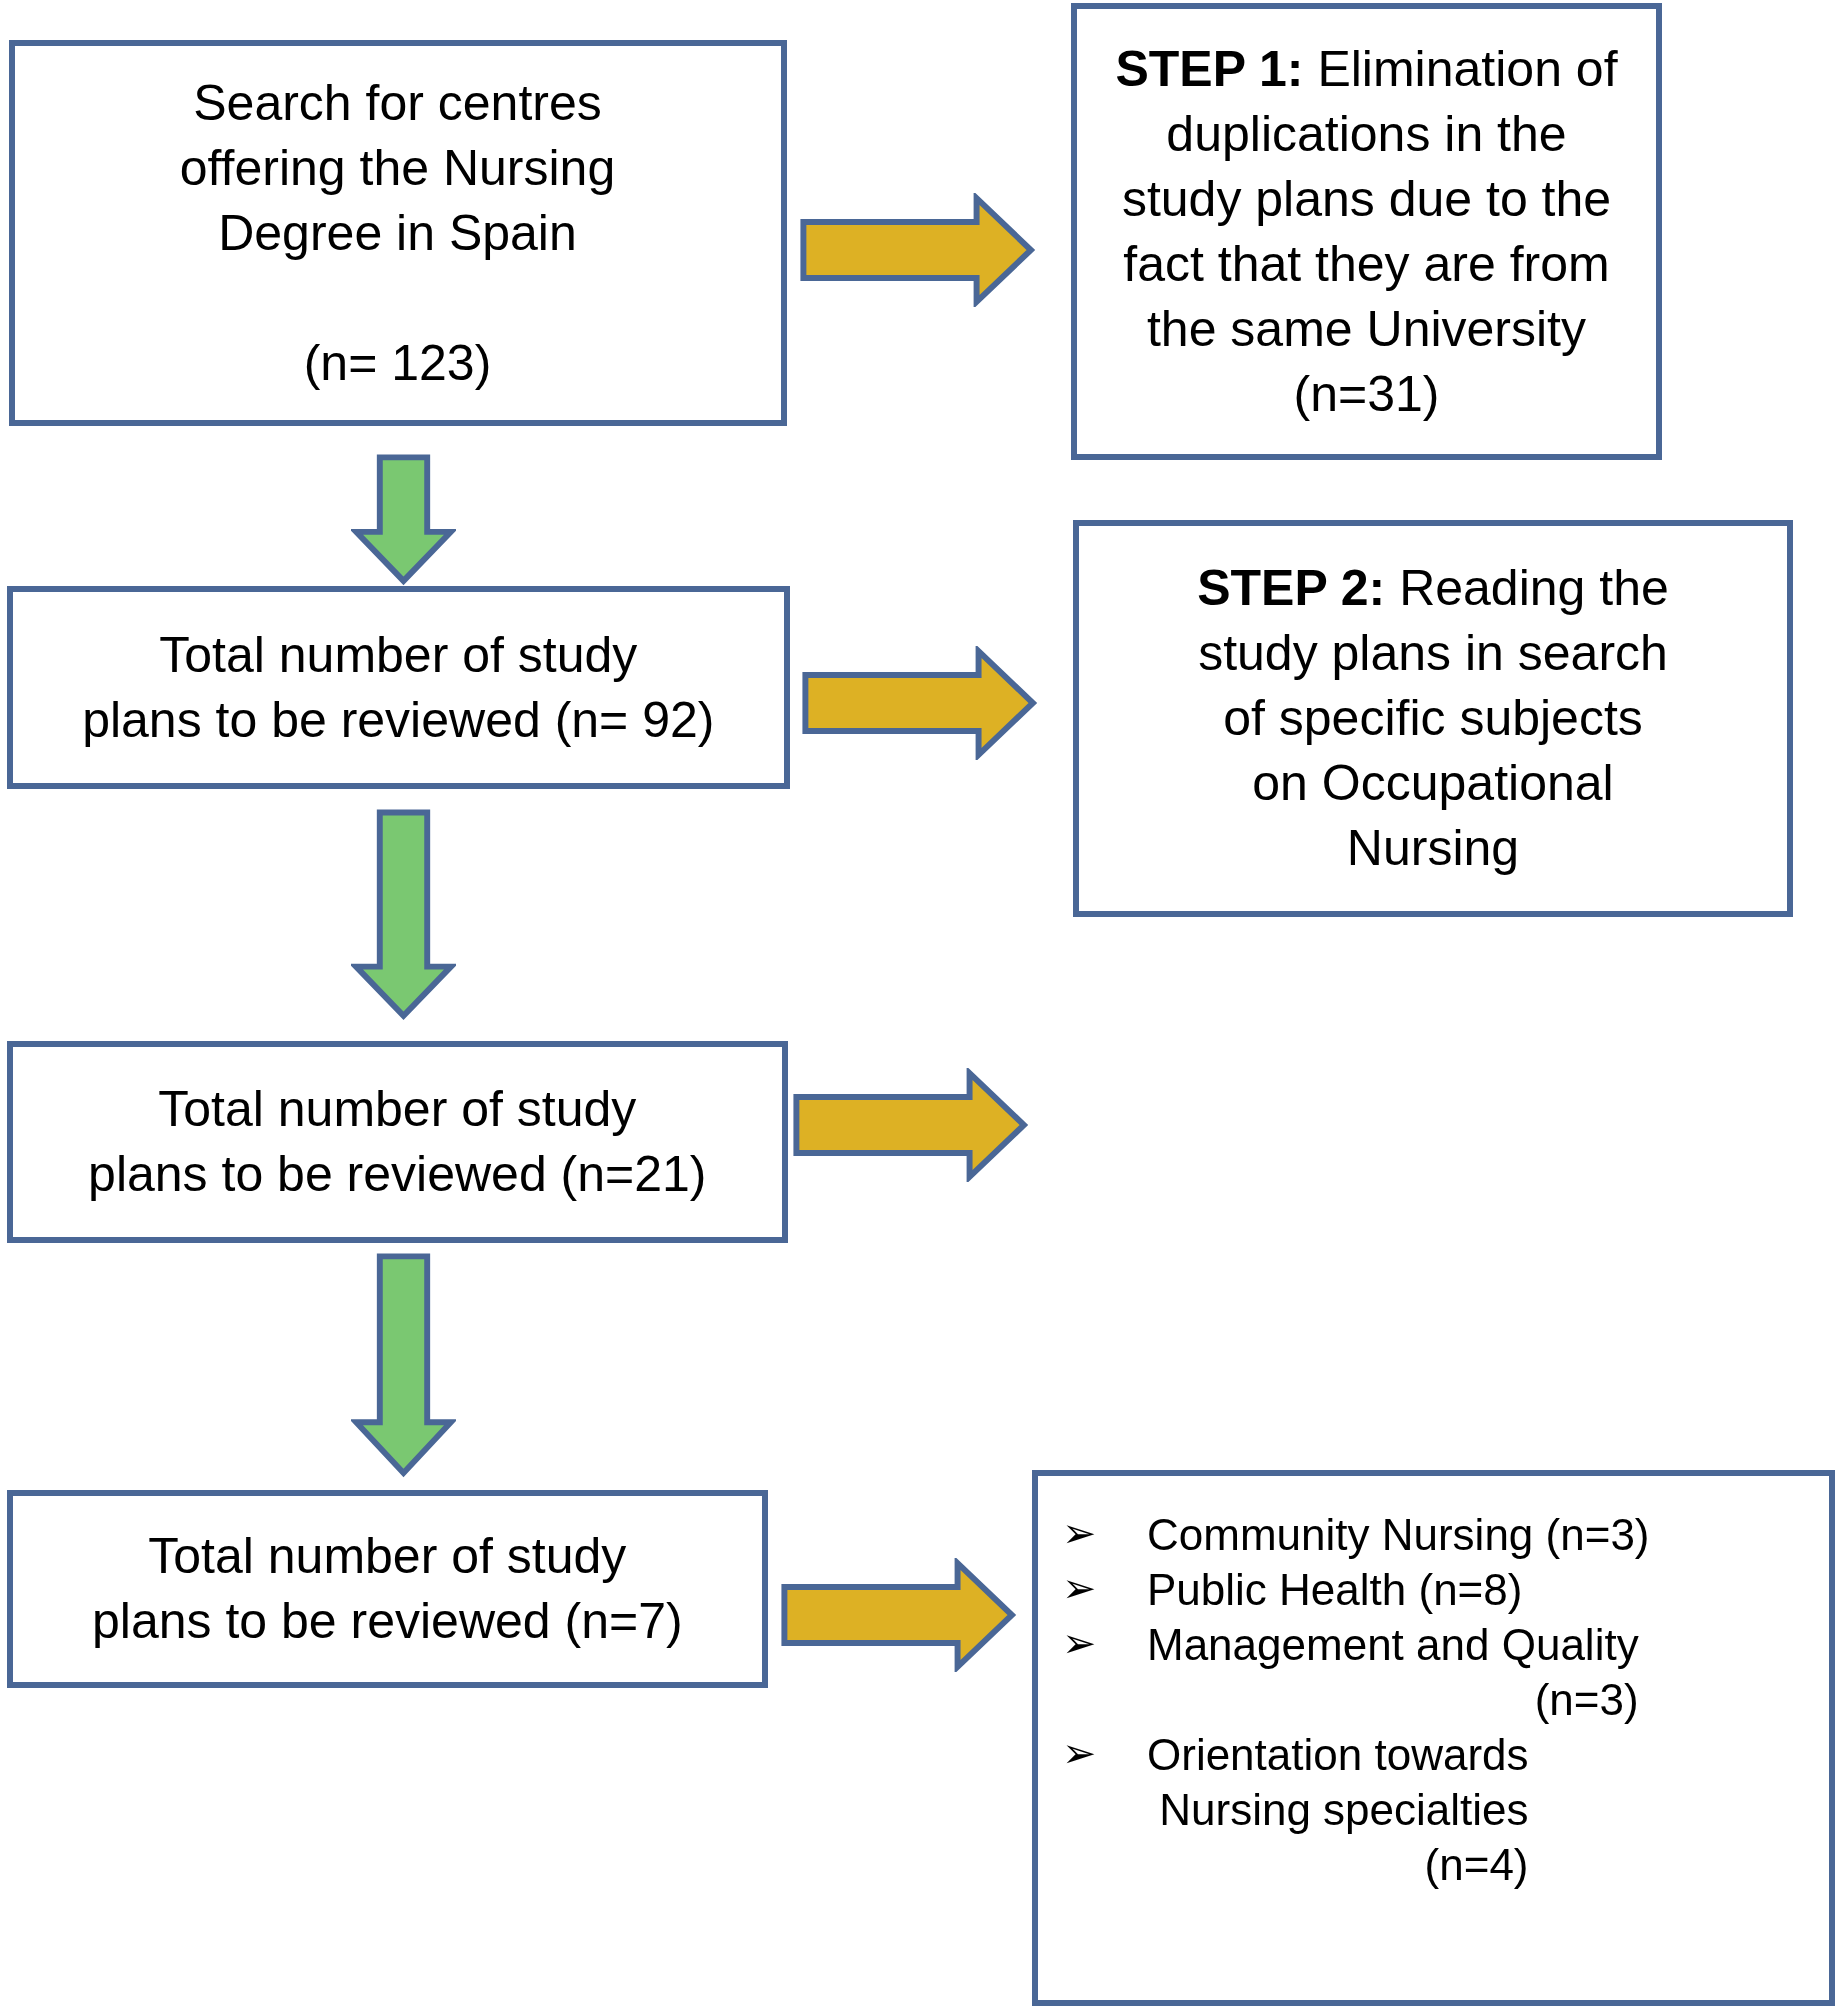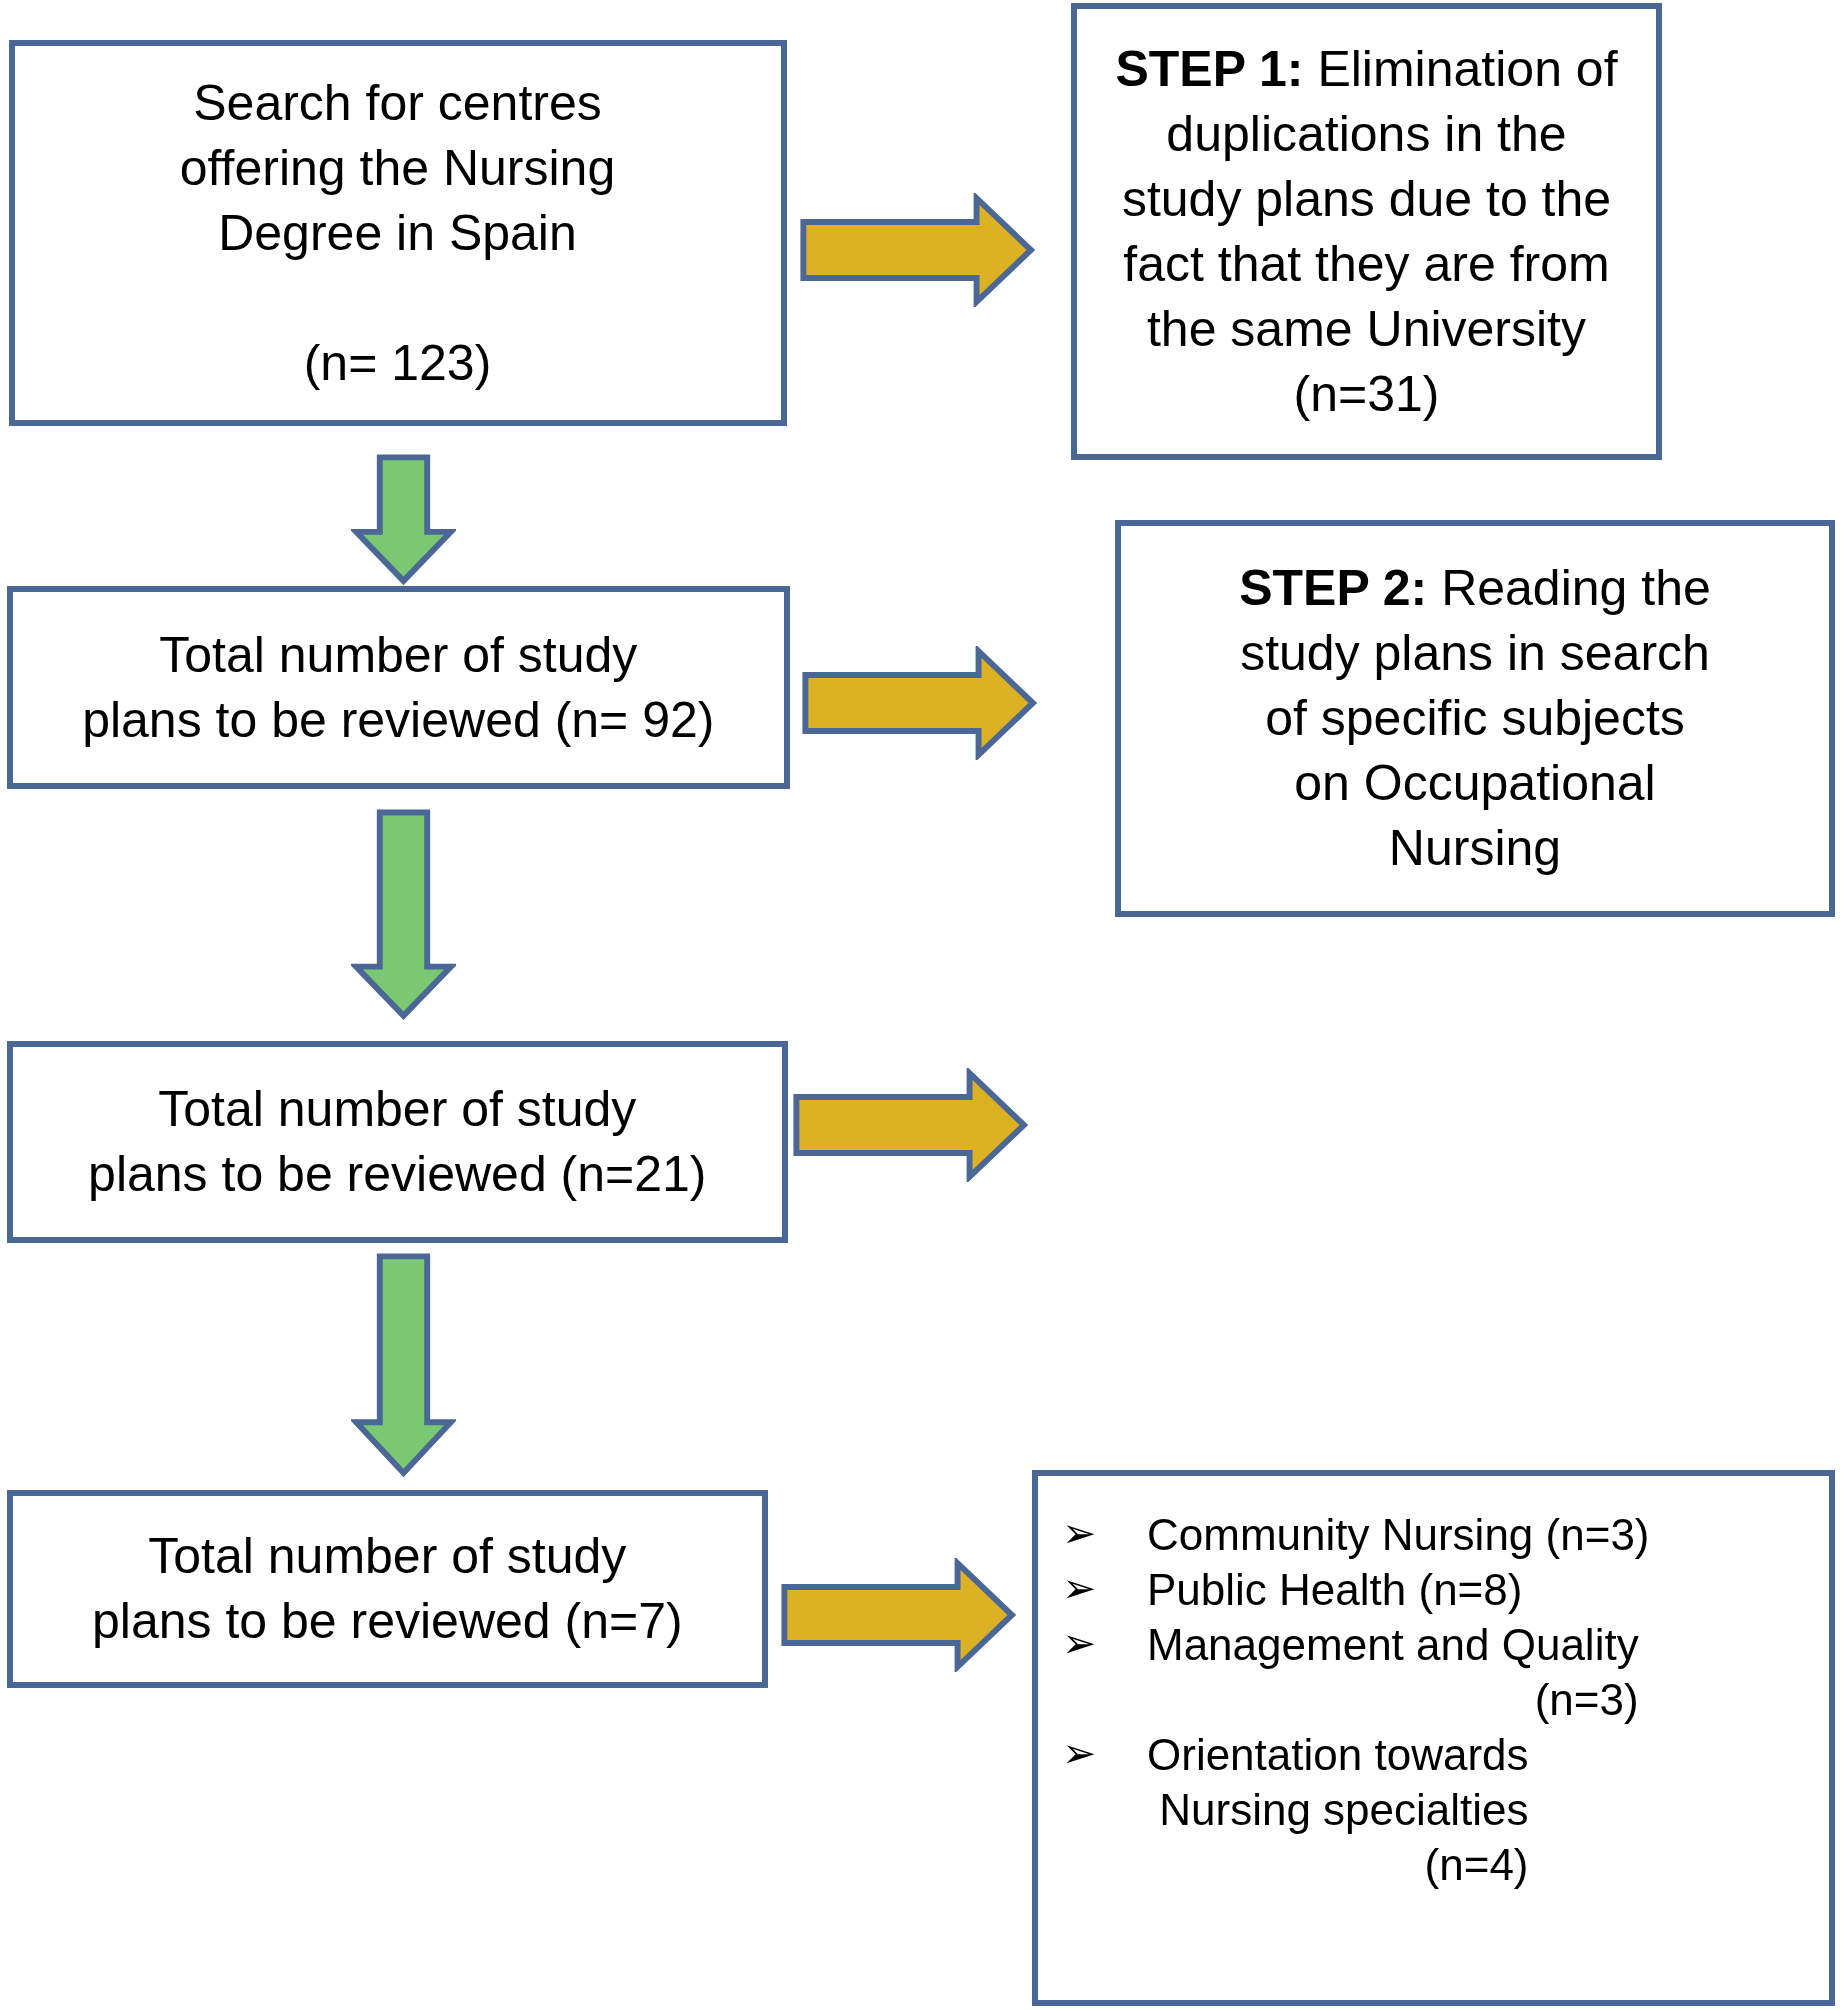--- a/index.html
+++ b/index.html
@@ -89,21 +89,21 @@
   </div>
 
   <div class="box" style="left:1071px; top:3.4px; width:591px; height:457px;">
     <div class="btext"><span class="blabel">STEP 1:</span> <span>Elimination of
 duplications in the
 study plans due to the
 fact that they are from
 the same University (n=31)</span></div>
   </div>
 
-  <div class="box" style="left:1115px; top:520px; width:720px; height:397px;">
+  <div class="box" style="left:1073px; top:520px; width:720px; height:397px;">
     <div class="btext"><span class="blabel">STEP 2:</span> <span>Reading the
 study plans in search
 of specific subjects
 on Occupational
 Nursing</span></div>
   </div>
 
 
   <div class="box bullets" style="left:1032px; top:1470px; width:803px; height:536px;">
     <div class="bullet-item">

